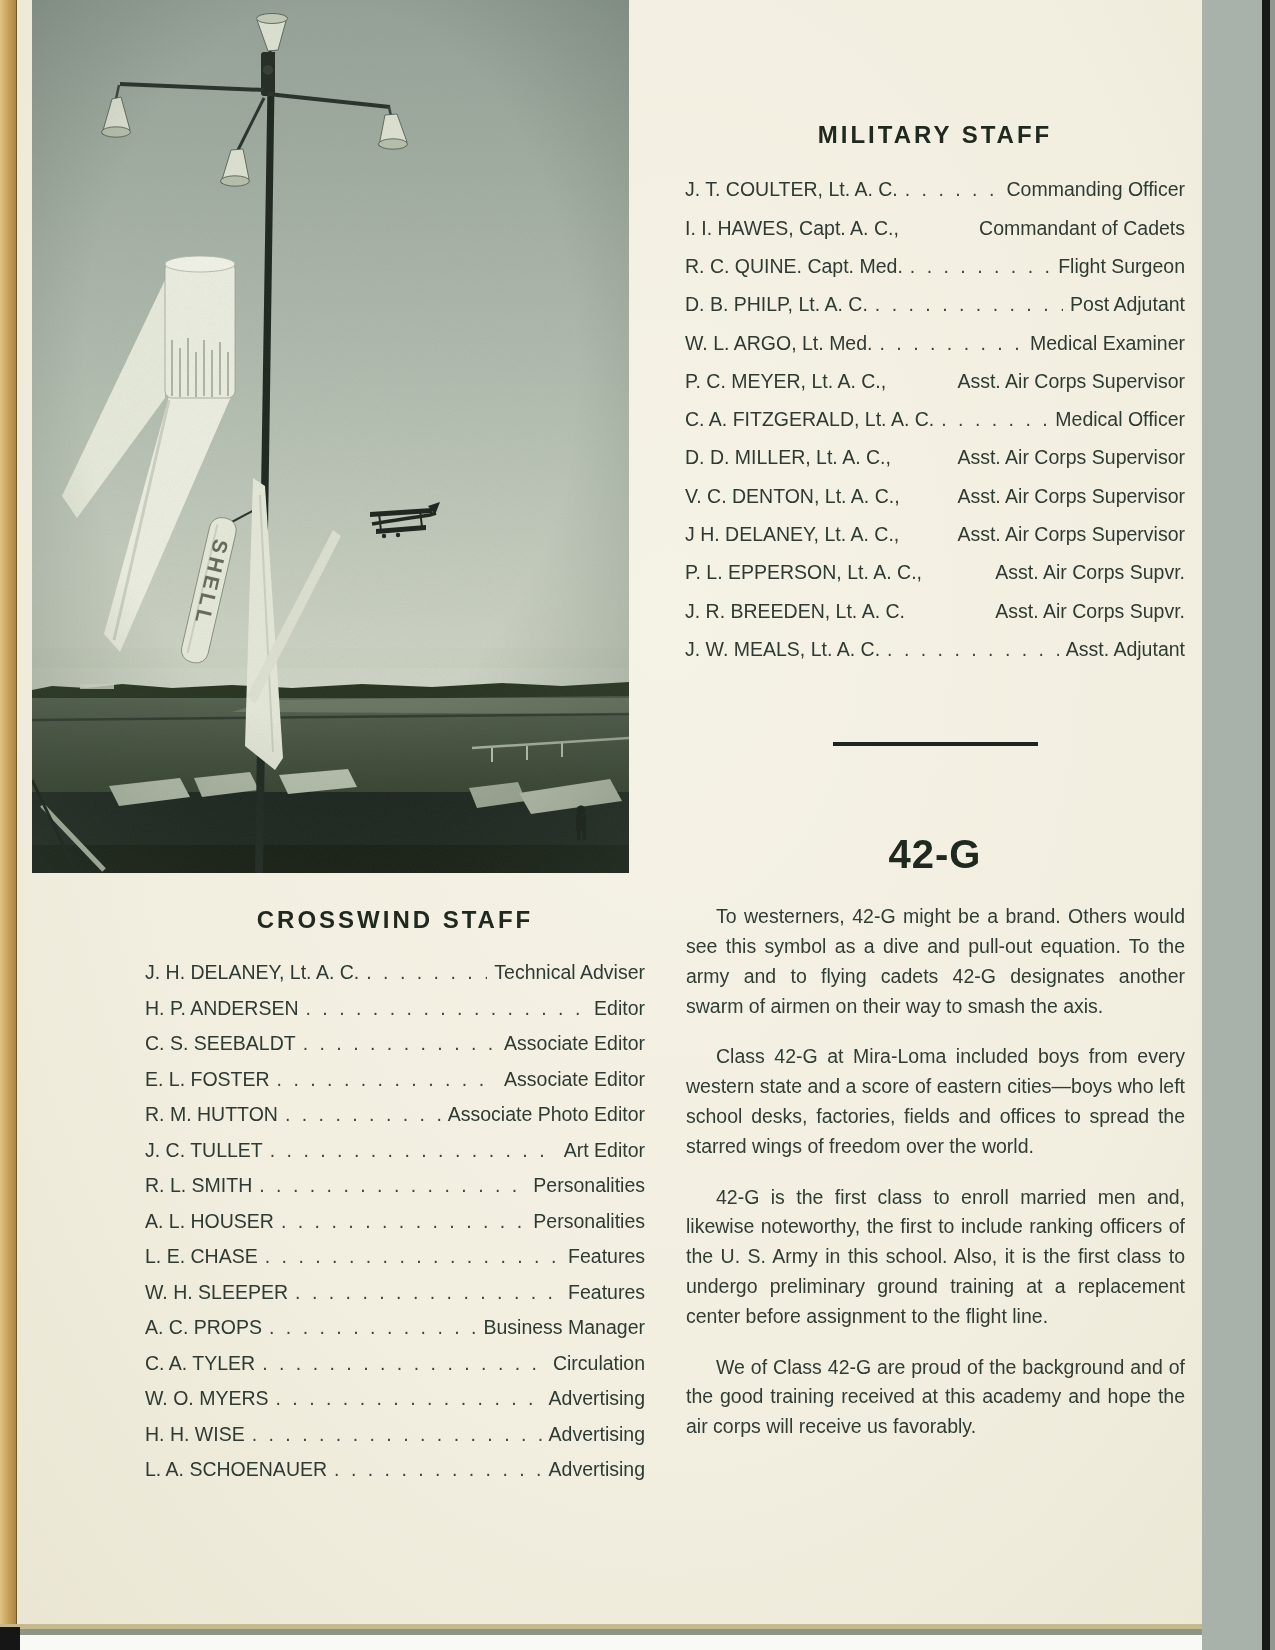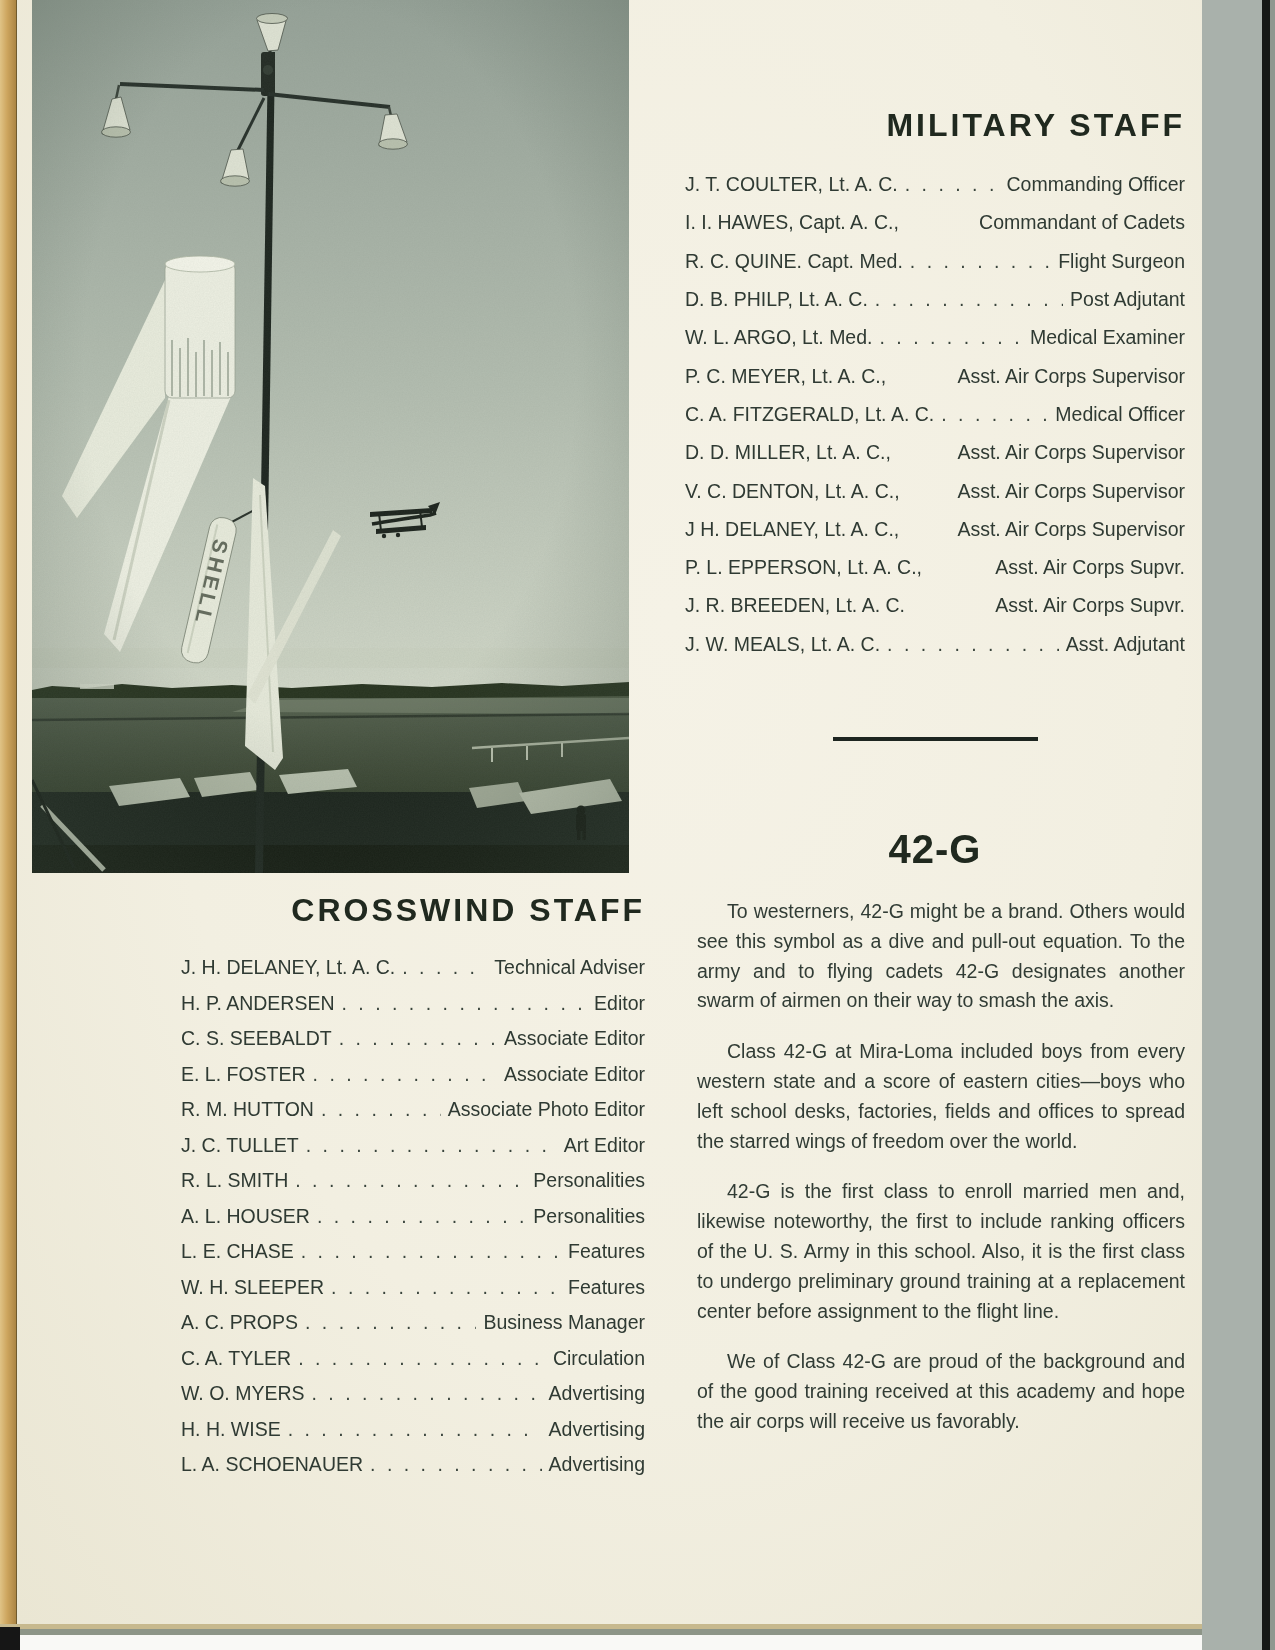--- a/index.html
+++ b/index.html
@@ -24,47 +24,47 @@
   .edge-bottom{
     position:absolute;left:0;top:1624px;width:1202px;height:26px;
     background:linear-gradient(180deg,#c7b98e 0px,#c7b98e 5px,#8d9587 5px,#8d9587 11px,#f9f9f6 11px,#f9f9f6 26px);
   }
   .corner-black{position:absolute;left:0;top:1627px;width:20px;height:23px;background:#161616;}
 
   .photo{position:absolute;left:15px;top:0;width:597px;height:873px;margin:0;padding:0;}
   .photo svg{display:block;width:100%;height:100%;}
 
   .staff-title{
-    margin:0;font-size:32px;font-weight:bold;letter-spacing:3px;
-    text-align:right;color:#20291f;line-height:1.1;
+    margin:14px;font-size:24px;font-weight:bold;letter-spacing:3px;
+    text-align:center;color:#20291f;line-height:1.1;
   }
   .right-col{position:absolute;left:668px;top:108px;width:500px;}
   .crosswind-col{position:absolute;left:128px;top:893px;width:500px;}
 
   .staff-list{margin-top:22px;}
   .staff-row{
     display:flex;align-items:baseline;
     font-size:19.5px;white-space:nowrap;color:#2f3a33;
   }
   .right-col .staff-row{height:38.3px;line-height:38.3px;}
-  .crosswind-col .staff-row{height:35.5px;line-height:35.5px;margin-left:36px;}
+  .crosswind-col .staff-row{height:35.5px;line-height:35.5px;}
   .s-left,.s-right{flex:0 0 auto;}
   .leader{flex:1 1 auto;overflow:hidden;white-space:nowrap;min-width:12px;margin:0 7px;}
   .leader.dotted::after{
     content:". . . . . . . . . . . . . . . . . . . . . . . . . . . . . . . . . . . . . . . . . . . . . . . . . . . . . . . . . . . . . . . . . . . . . . . .";
     letter-spacing:3px;color:#39443c;
   }
   .divider{width:205px;height:4px;background:#1d2520;margin:74px auto 0 auto;}
   .class-title{
     margin:86px 0 0 0;font-size:40px;font-weight:bold;letter-spacing:1px;
     text-align:center;color:#20291f;line-height:1.1;
   }
   .class-paragraphs{margin-top:26px;}
   .class-paragraphs p{
-    margin:0 0 21px 12px;font-size:19.5px;line-height:29.8px;
+    margin:0 0 21px 1px;font-size:19.5px;line-height:29.8px;
     text-align:justify;text-indent:30px;color:#313c35;
   }
 </style>
 </head>
 <body>
 
 <div class="edge-left"></div>
 
 <div class="page">
 

